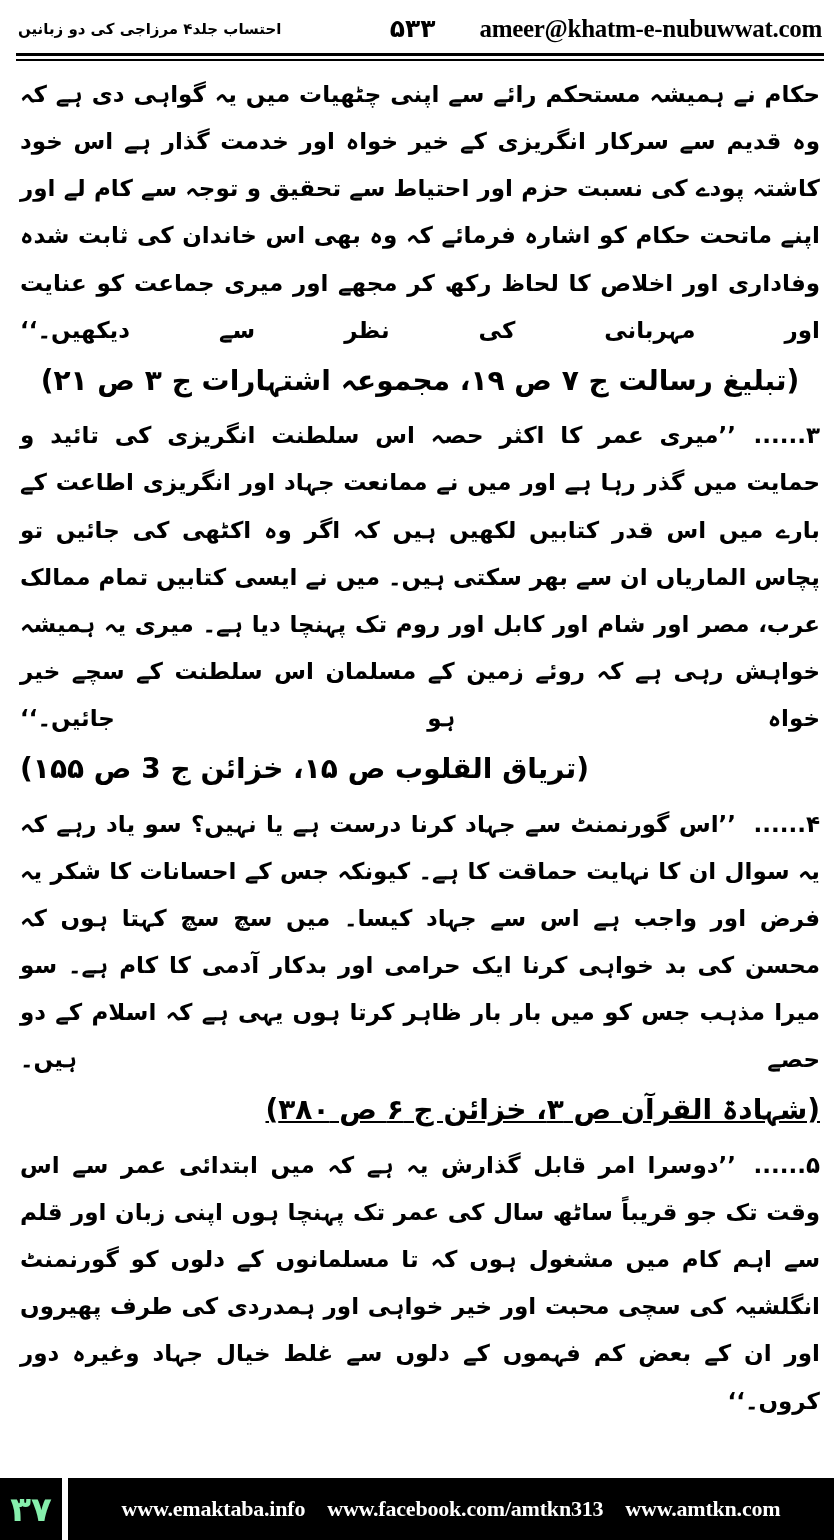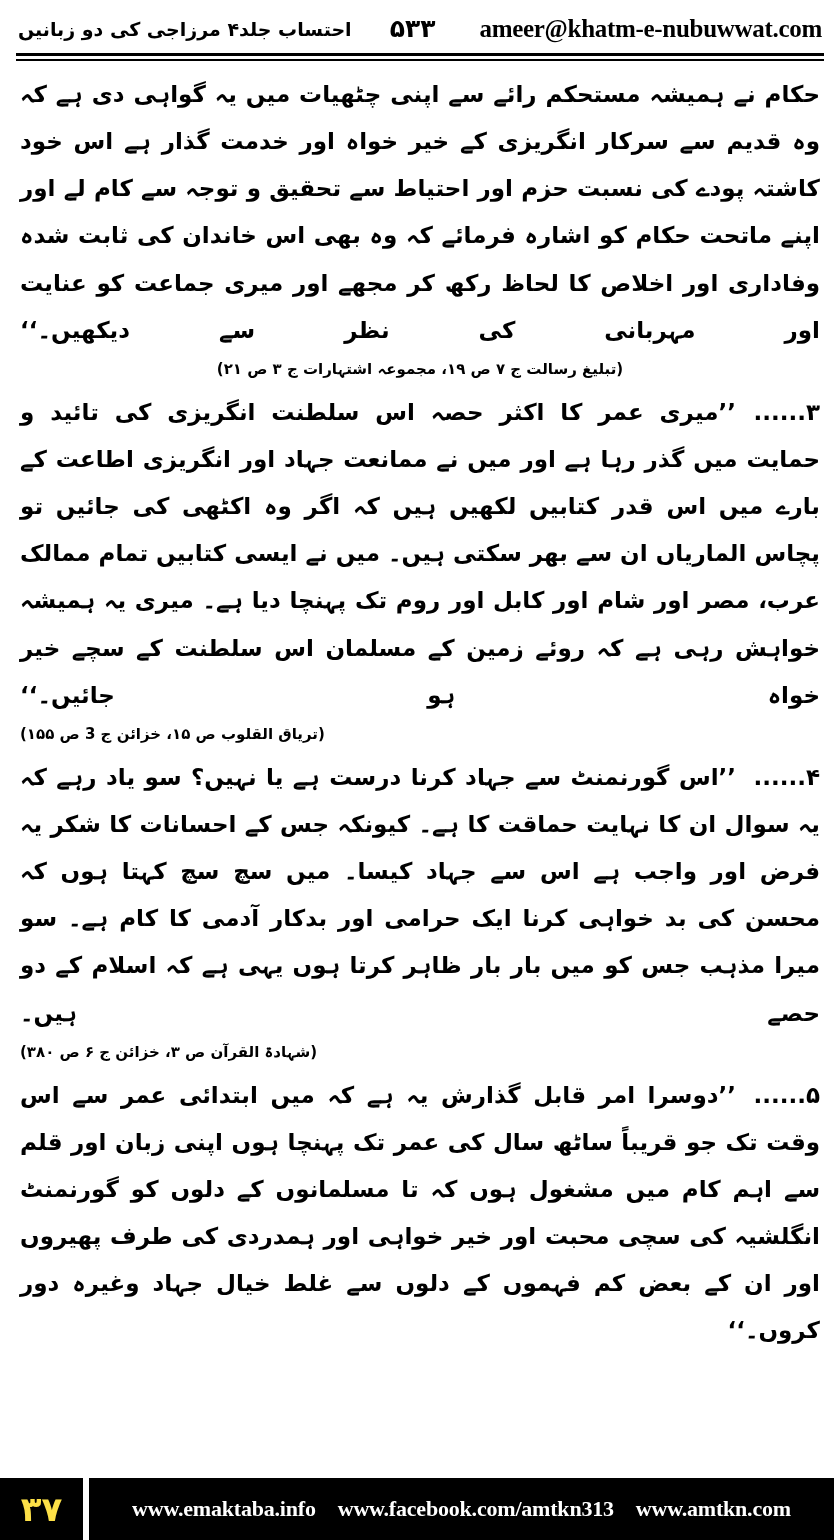--- a/index.html
+++ b/index.html
@@ -23,21 +23,21 @@
   .header {
     display: flex;
     flex-direction: row-reverse;
     align-items: center;
     justify-content: space-between;
     padding: 14px 18px 6px 18px;
     direction: rtl;
   }
   .header-right {
     font-family: "DejaVu Sans", sans-serif;
-    font-size: 19px;
+    font-size: 15px;
     font-weight: bold;
     letter-spacing: 0px;
     white-space: nowrap;
   }
   .header-left {
     display: flex;
     flex-direction: row-reverse;
     align-items: center;
     gap: 12px;
   }
@@ -80,26 +80,26 @@
   }
   .num {
     display: inline-block;
     min-width: 84px;
     font-weight: bold;
   }
   .dots {
     letter-spacing: 1px;
   }
   .ref {
-    font-size: 15px;
+    font-size: 28px;
     margin: 0 0 6px 0;
     font-weight: bold;
     line-height: 1.8;
   }
-  .ref.right { text-align: left; }
+  .ref.right { text-align: right; text-decoration: underline; }
   .ref.center { text-align: center; }
   .ref.left { text-align: left; }
 
   .sub-item {
     font-size: 23px;
     line-height: 2.0;
     font-weight: bold;
     margin: 0 0 2px 0;
     text-align: right;
   }
@@ -113,23 +113,23 @@
   .footer {
     position: absolute;
     left: 0;
     right: 0;
     bottom: 0;
     height: 62px;
     display: flex;
     align-items: stretch;
   }
   .footer-pagebox {
-    width: 83px;
+    width: 62px;
     background: #000;
-    color: #fde047;
+    color: #86efac;
     display: flex;
     align-items: center;
     justify-content: center;
     font-size: 34px;
     font-weight: bold;
     margin-right: 6px;
   }
   .footer-links {
     flex: 1;
     background: #000;

